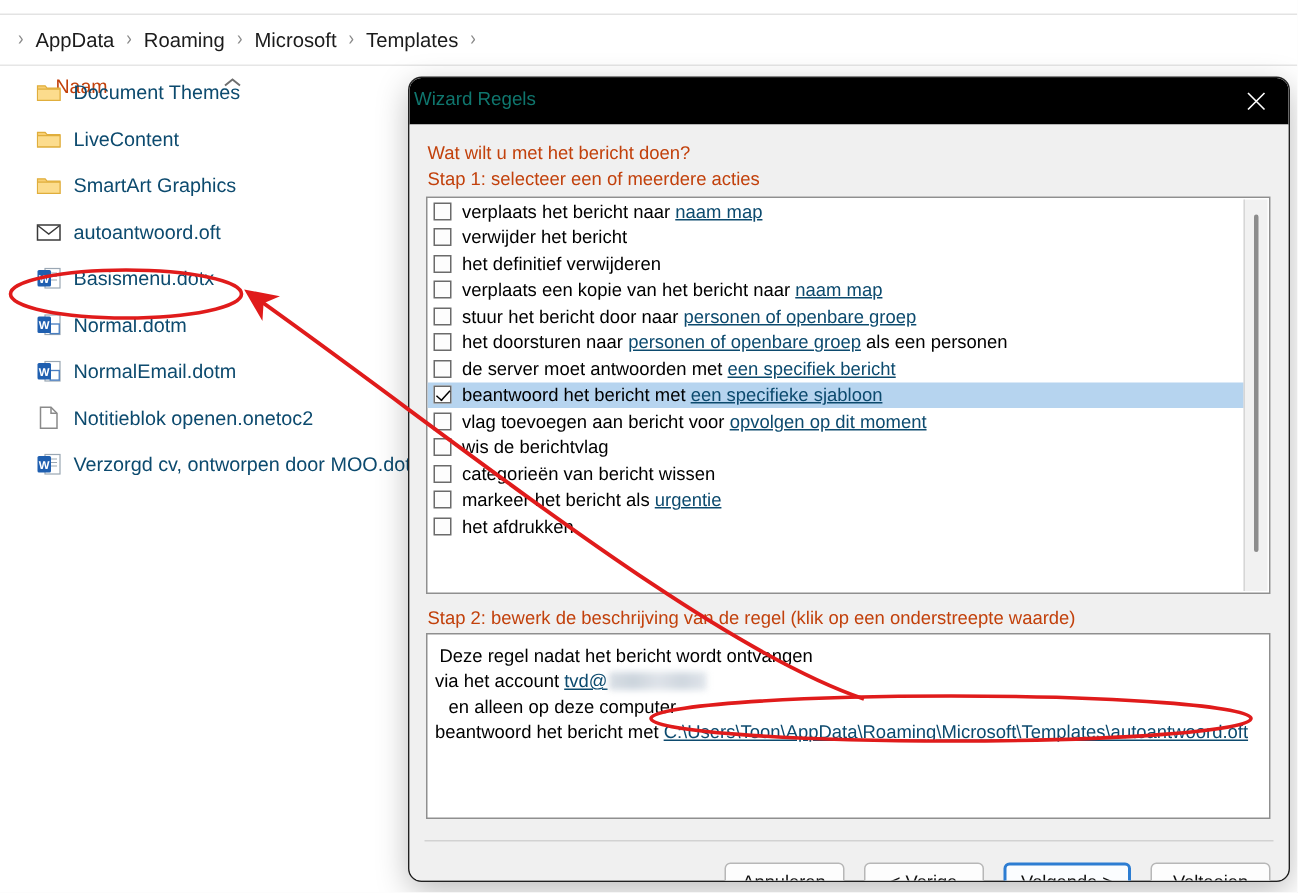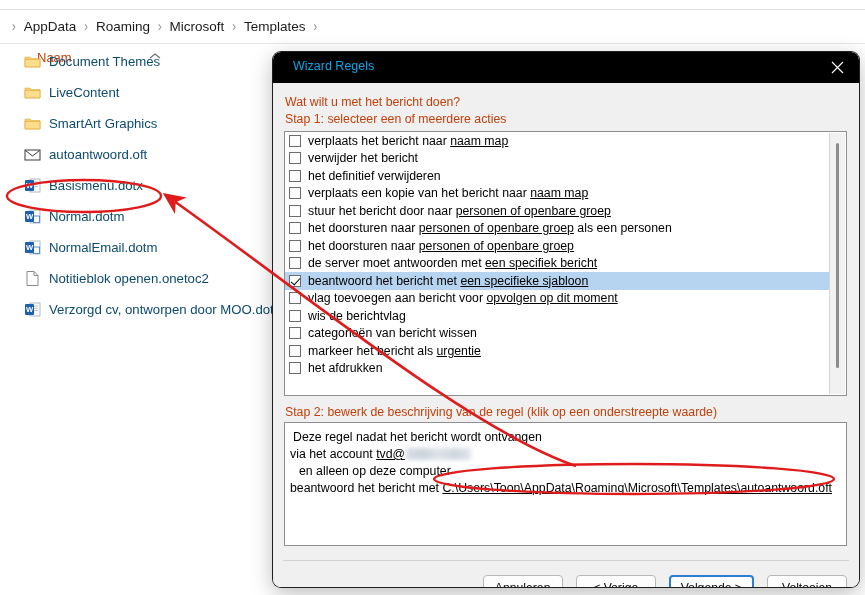--- a/index.html
+++ b/index.html
@@ -126,23 +126,23 @@
     overflow: hidden;
   }
   #titlebar {
     position: relative;
     height: 31px;
     background: #000000;
     border-radius: 8px 8px 0 0;
   }
   #title-text {
     position: absolute;
-    left: 20px; top: 7px;
+    left: 3px; top: 7px;
     font-size: 12.5px;
-    color: #0ea5e9;
+    color: #0f766e;
   }
   #close-btn {
     position: absolute;
     right: 0; top: 0;
     width: 44px; height: 31px;
     display: flex;
     align-items: center;
     justify-content: center;
     color: #ffffff;
   }
@@ -202,21 +202,21 @@
   .cbx.on::after {
     content: "";
     position: absolute;
     left: 3px; top: 0px;
     width: 4px; height: 8px;
     border: solid #000;
     border-width: 0 1.7px 1.7px 0;
     transform: rotate(42deg);
   }
   .lnk {
-    color: #000000;
+    color: #0c4a6e;
     text-decoration: underline;
   }
 
   #vscroll {
     position: absolute;
     right: 1px; top: 1px;
     width: 15px; bottom: 1px;
     background: #f1f1f1;
     border-left: 1px solid #d6d6d6;
   }
@@ -457,24 +457,20 @@
             <div class="act">
               <span class="cbx"></span>
               <span><span>stuur het bericht door naar </span><span class="lnk">personen of openbare groep</span></span>
             </div>
             <div class="act">
               <span class="cbx"></span>
               <span><span>het doorsturen naar </span><span class="lnk">personen of openbare groep</span><span> als een personen</span></span>
             </div>
             <div class="act">
               <span class="cbx"></span>
-              <span><span>het doorsturen naar </span><span class="lnk">personen of openbare groep</span></span>
-            </div>
-            <div class="act">
-              <span class="cbx"></span>
               <span><span>de server moet antwoorden met </span><span class="lnk">een specifiek bericht</span></span>
             </div>
             <div class="act sel">
               <span class="cbx on"></span>
               <span><span>beantwoord het bericht met </span><span class="lnk">een specifieke sjabloon</span></span>
             </div>
             <div class="act">
               <span class="cbx"></span>
               <span><span>vlag toevoegen aan bericht voor </span><span class="lnk">opvolgen op dit moment</span></span>
             </div>

